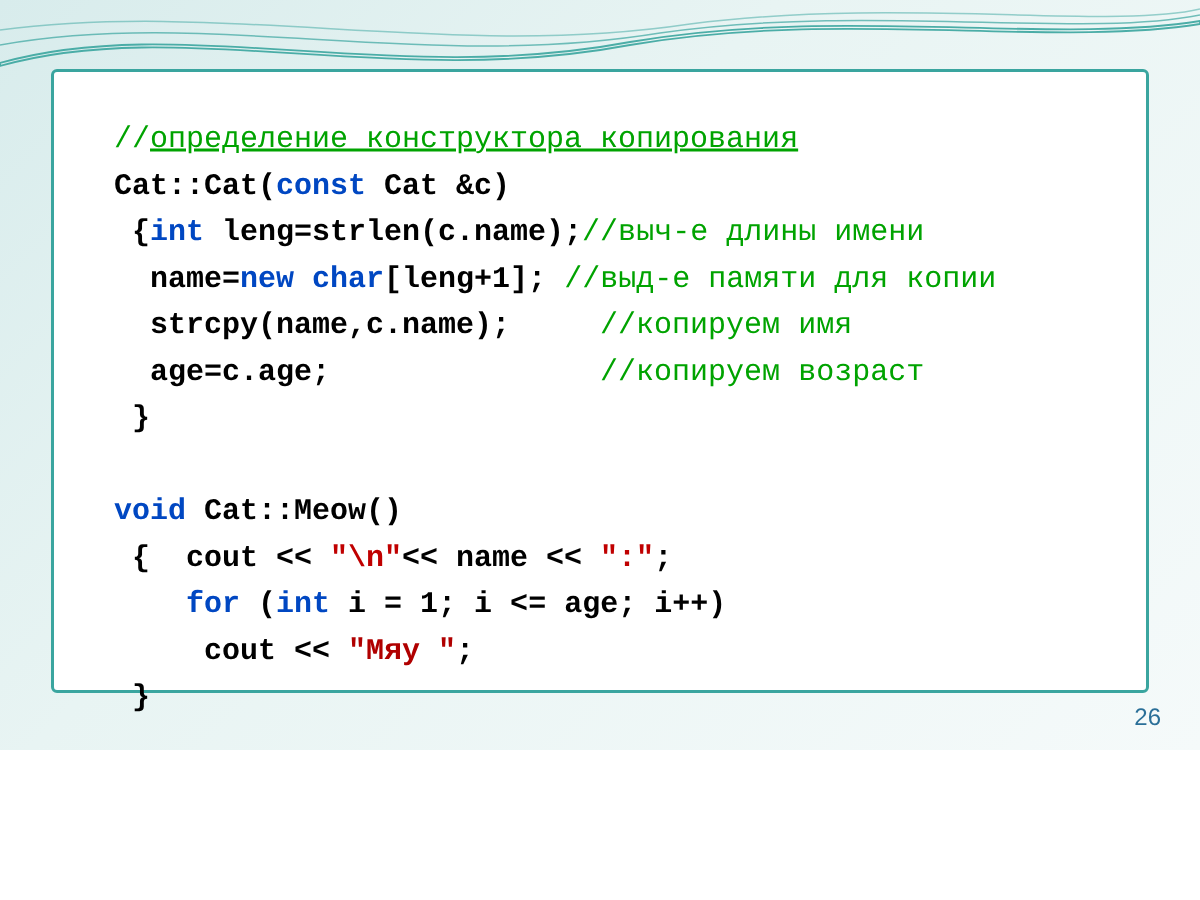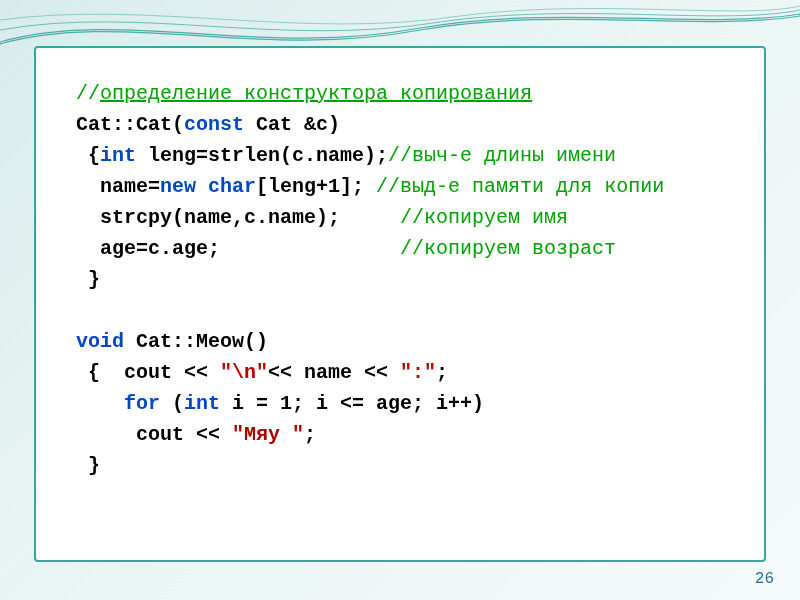--- a/index.html
+++ b/index.html
@@ -5,21 +5,21 @@
   html, body {
     margin: 0;
     padding: 0;
     width: 800px;
     height: 600px;
     overflow: hidden;
     font-family: Arial, sans-serif;
   }
   .slide {
     width: 800px;
-    height: 600px;
+    height: 500px;
     background: linear-gradient(135deg, #d8ecec 0%, #e8f4f3 40%, #f5fafa 100%);
     position: relative;
     box-sizing: border-box;
   }
   .wave {
     position: absolute;
     top: 0;
     left: 0;
     width: 100%;
     height: 55px;
@@ -49,21 +49,21 @@
   .cmt   { color: #00a300; }                    
   .cmttop{ color: #00a300; text-decoration: underline; }
   .str   { color: #c00000; font-weight: bold; } 
   .res   { color: #b00000; font-weight: bold; } 
   .bold  { font-weight: bold; }
   .pagenum {
     position: absolute;
     bottom: 12px;
     right: 26px;
     color: #2a6f98;
-    font-family: Liberation Mono, monospace;
+    font-family: Liberation Sans, sans-serif;
     font-size: 16px;
   }
 </style>
 </head>
 <body>
 
 <div class="slide">
 
   <div class="wave">
     <svg width="800" height="55" viewBox="0 0 800 55">

